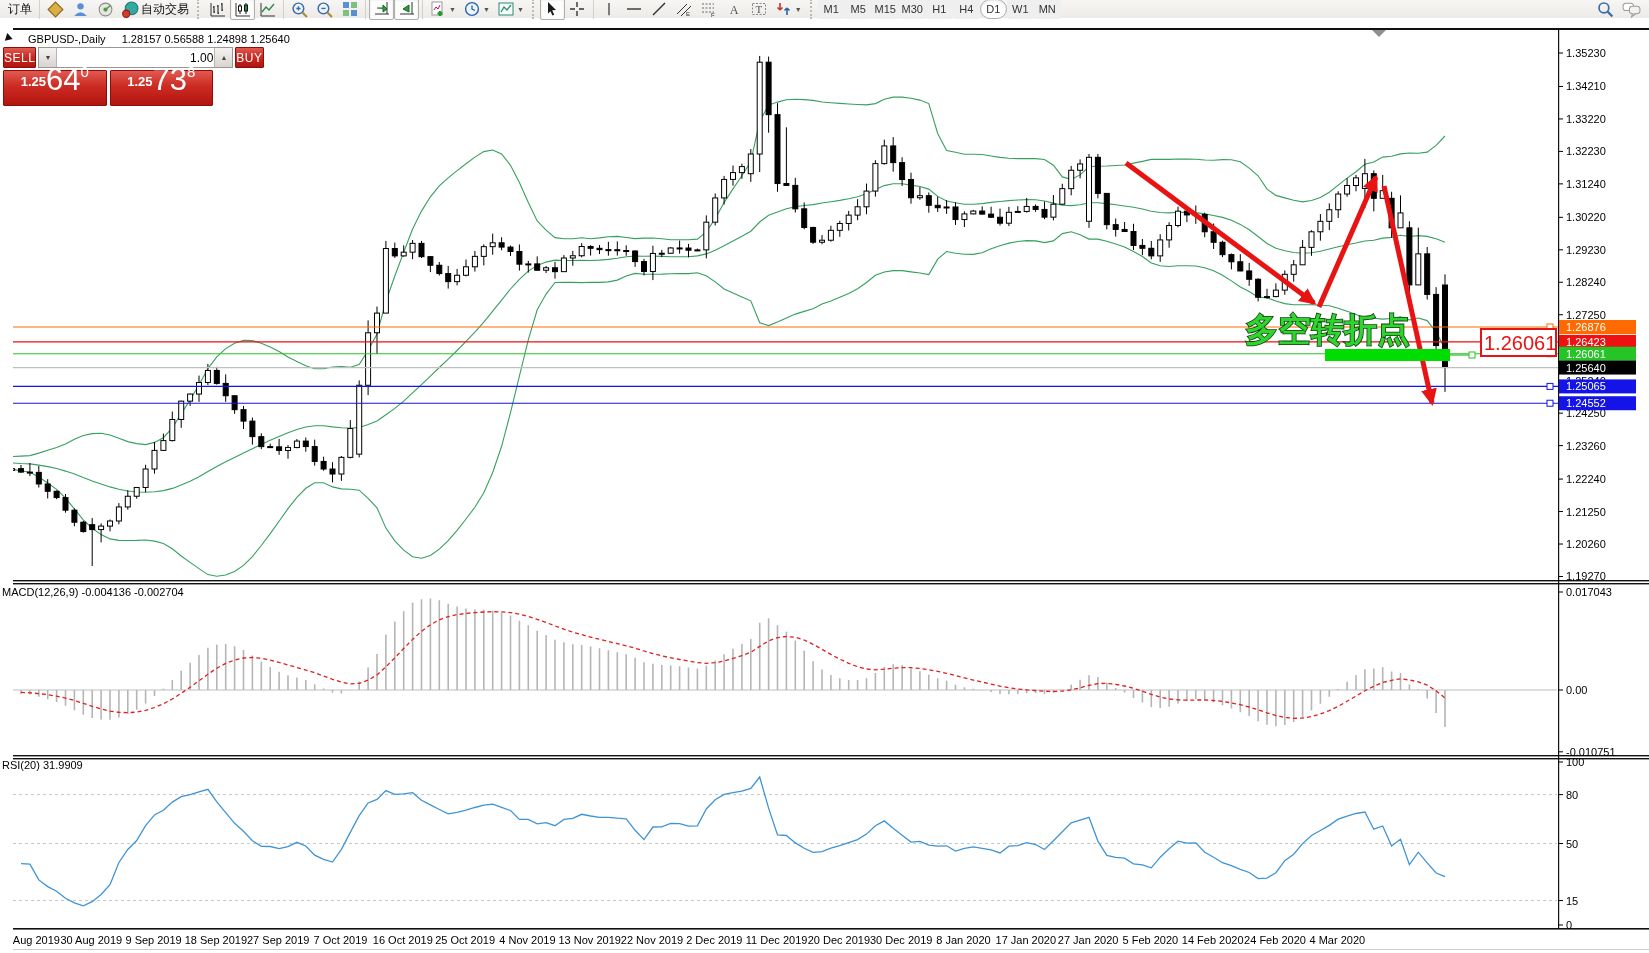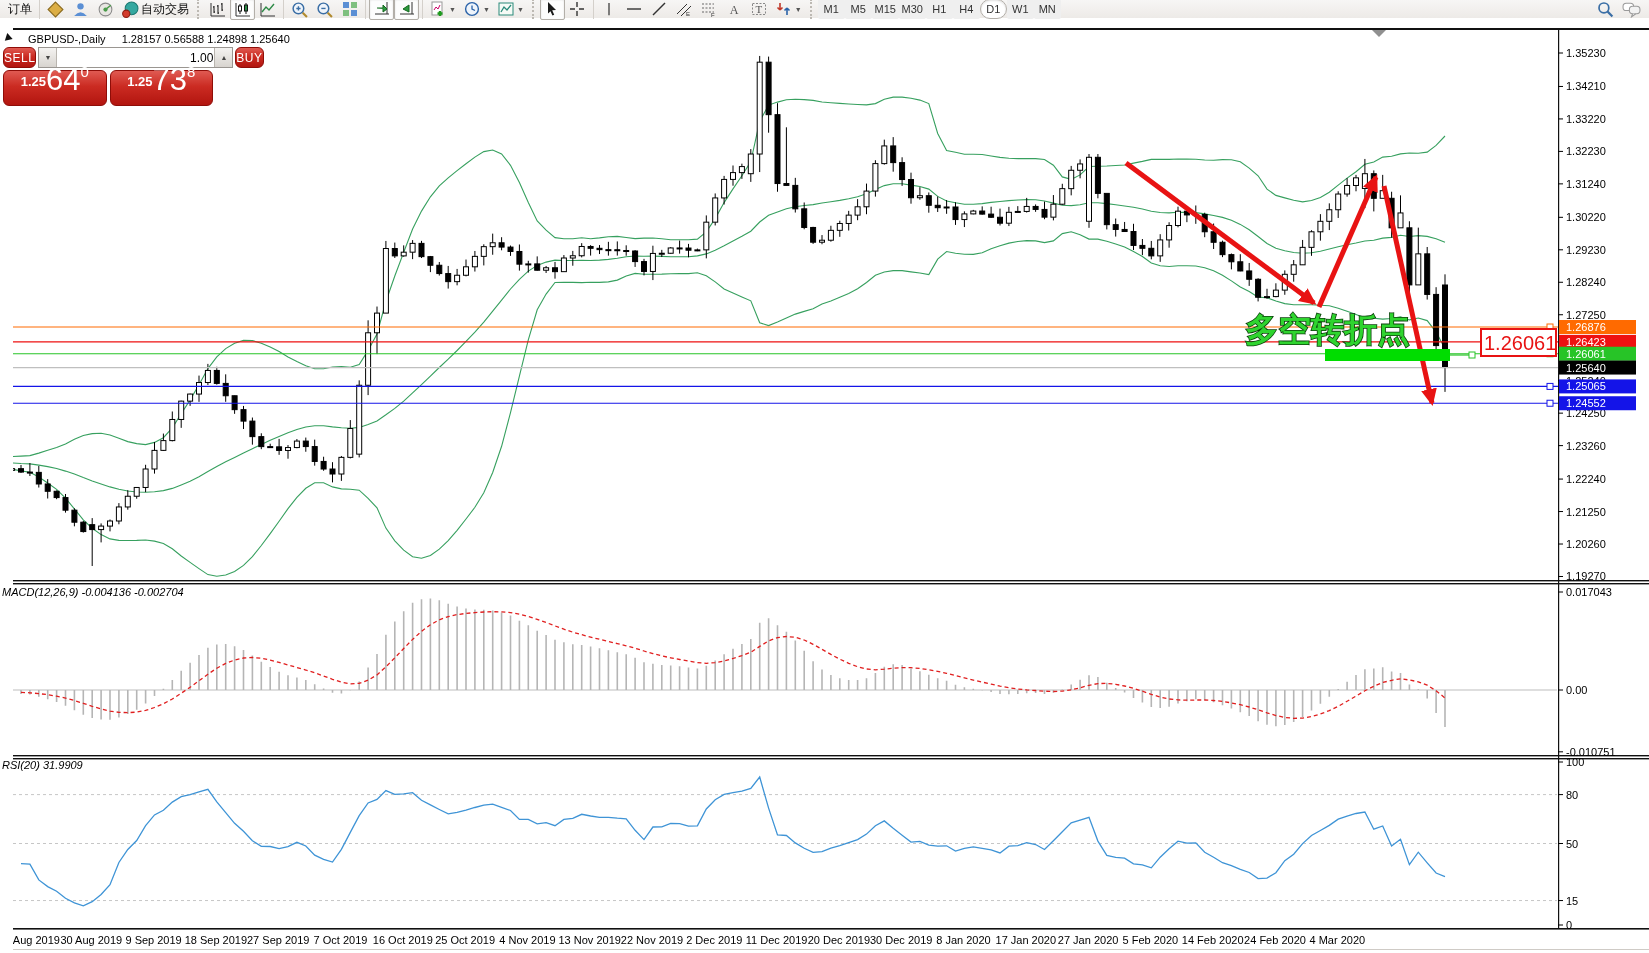--- a/index.html
+++ b/index.html
@@ -22,26 +22,26 @@
   .toolbar .spacer { flex:1; }
   .cn { font-size:12px; color:#111; }
   
   #chart-layer { position:absolute; left:13px; top:0; width:1649px; height:953px; z-index:1; }
   
   .ohlc-line { position:absolute; left:4px; top:33px; z-index:20; font-size:11px; color:#000;
     display:flex; align-items:flex-start; gap:16px; }
   .sym-marker { width:0; height:0; border-left:4px solid transparent; border-right:4px solid transparent;
     border-bottom:7px solid #111; transform:rotate(-12deg); display:inline-block; }
   
-  .pane-label { position:absolute; left:2px; z-index:20; font-size:11px; color:#000;font-style:italic; }
+  .pane-label { position:absolute; left:2px; z-index:20; font-size:11px; color:#000; }
   
   .trade-panel { position:absolute; left:3px; top:47px; width:210px; z-index:25; }
   .tp-row1 { display:flex; height:21px; gap:2px; }
   .btn-red { background:linear-gradient(#e05a52 0%, #cb2b22 45%, #b2150f 100%);
-    border:1px solid #8f0d08; color:#fff; border-radius:6px; }
+    border:1px solid #8f0d08; color:#fff; border-radius:1px; }
   .sell-btn, .buy-btn { width:46px; font-size:12px; letter-spacing:.5px; }
   .vol-wrap { flex:1; display:flex; border:1px solid #9a9691; background:#fff; }
   .spin { width:18px; background:linear-gradient(#f4f3f1,#d8d4cf); border:none;
     border-right:1px solid #b9b5af; font-size:7px; color:#444; }
   .spin.up { border-right:none; border-left:1px solid #b9b5af; }
   .vol-input { flex:1; border:none; text-align:right; font-size:12px; padding:0 1px;
     font-family:"Liberation Sans", sans-serif; color:#000; }
   .tp-row2 { display:flex; height:36px; gap:3px; margin-top:2px; }
   .price-btn { flex:1; display:flex; align-items:flex-end; justify-content:center;
     padding-bottom:12px; position:relative; }

